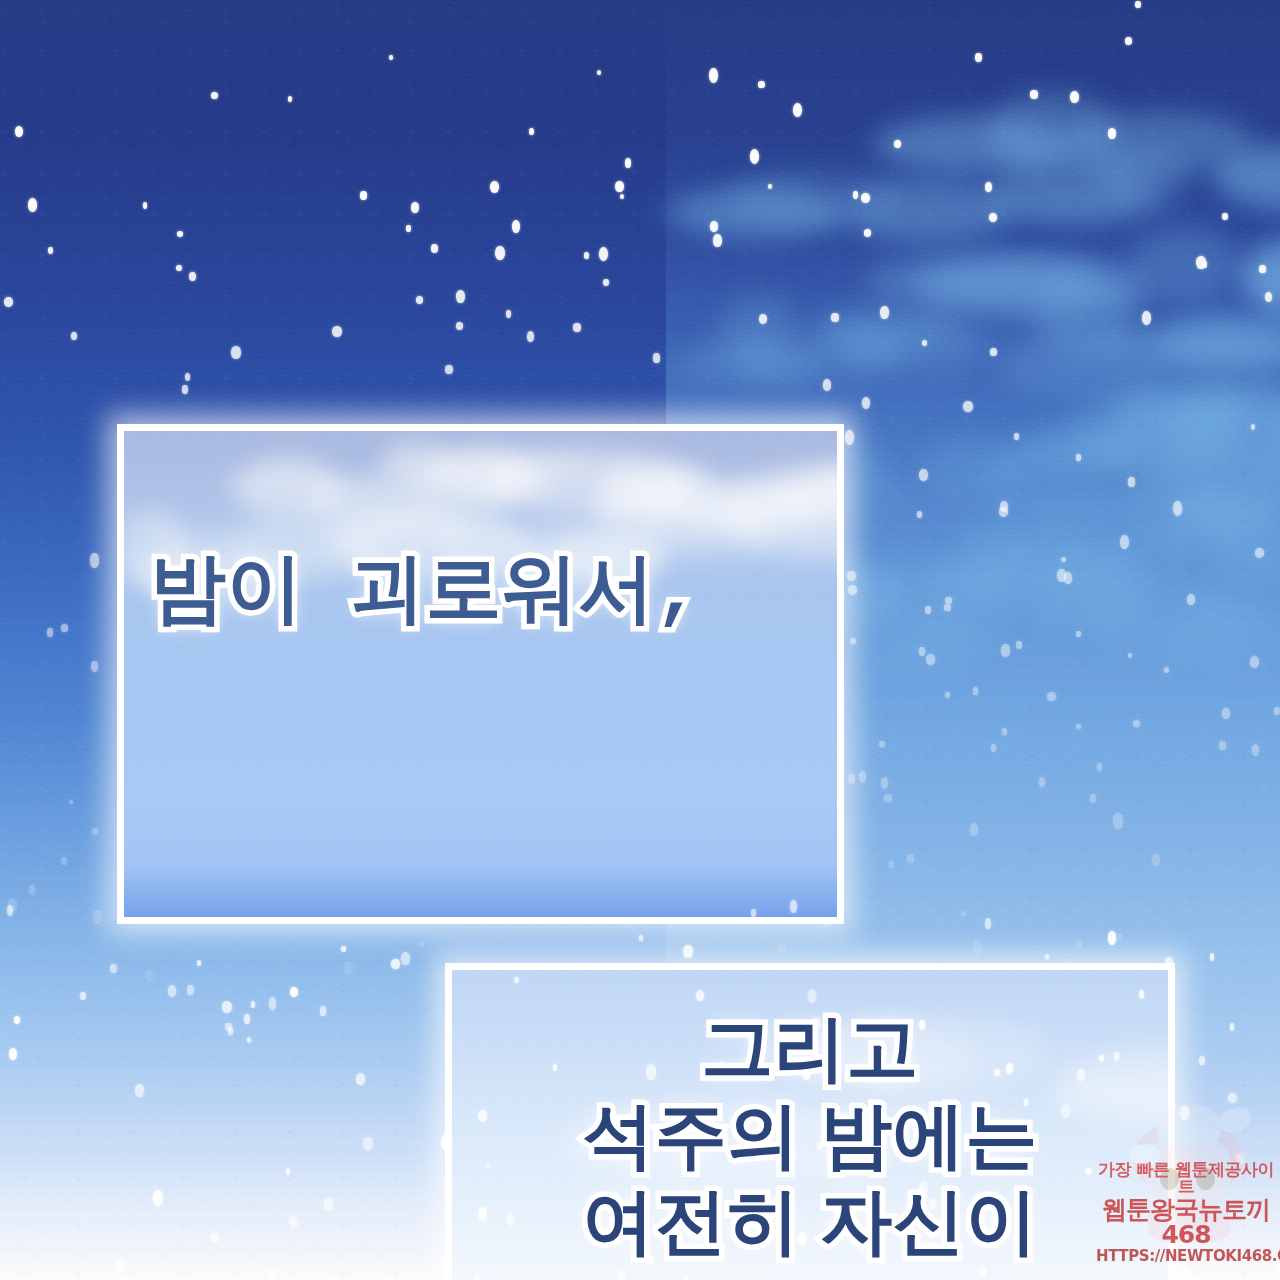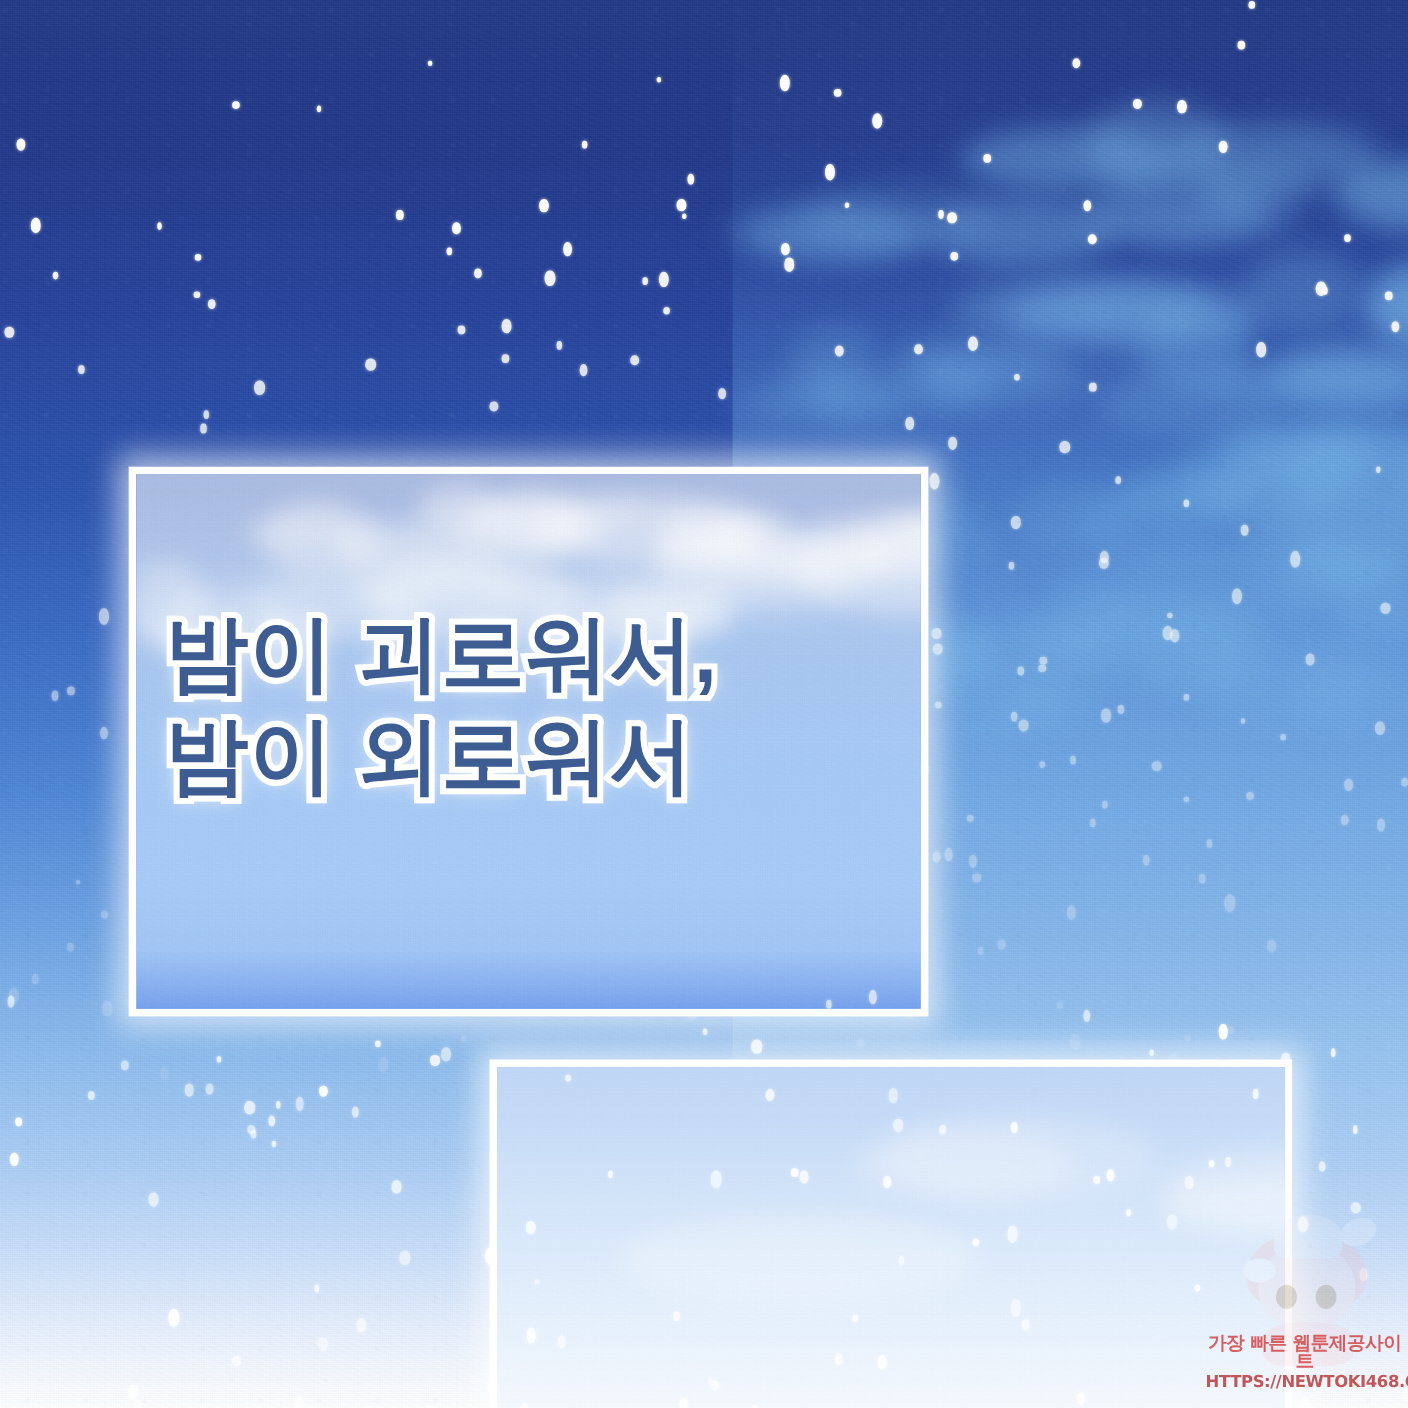--- a/index.html
+++ b/index.html
@@ -126,21 +126,21 @@
   .lines-top{
     left:150px;top:552px;width:660px;
     font-size:76px;
     color:#3c5c92;
     -webkit-text-stroke:11px #ffffff;
     paint-order:stroke fill;
     text-shadow:
       0 0 12px rgba(255,255,255,.95),
       0 0 22px rgba(255,255,255,.8);
   }
-  .lines-top .line{margin-bottom:8px;}
+  .lines-top .line{margin-bottom:8px;font-family:Liberation Mono, monospace;}
 
   .lines-bottom{
     left:445px;top:1008px;width:730px;
     text-align:center;
     font-size:72px;
     color:#2b4479;
     -webkit-text-stroke:11px #ffffff;
     paint-order:stroke fill;
     text-shadow:
       0 0 12px rgba(255,255,255,.95),
@@ -640,34 +640,39 @@
       <div class="star" style="left:683px;top:945px;width:9.8px;height:12.9px;opacity:0.81;"></div>
       <div class="star" style="left:386px;top:1277px;width:7.3px;height:10.5px;opacity:0.86;"></div>
       <div class="star" style="left:1099px;top:1055px;width:4.7px;height:6.2px;opacity:0.98;"></div>
       <div class="star" style="left:80px;top:992px;width:5.9px;height:8.3px;opacity:0.70;"></div>
       <div class="star" style="left:122px;top:1273px;width:5.6px;height:7.7px;opacity:0.79;"></div>
       <div class="star" style="left:994px;top:1069px;width:5.8px;height:6.9px;opacity:0.89;"></div>
     </div>
 
   <div class="lines lines-top">
     <div class="line">밤이 괴로워서,</div>
-    <div class="line">밤이 외로워서</div>
   </div>
 
+  <div class="lines lines-bottom">
+    <div class="line">그리고</div>
+    <div class="line">석주의 밤에는</div>
+    <div class="line">여전히 자신이</div>
+  </div>
 
   <div class="watermark">
     <div class="wm-char">
       <div class="wm-hair"></div>
       <div class="wm-head"></div>
       <div class="wm-hat"></div>
       <div class="wm-hat-b"></div>
       <div class="wm-bow"></div>
       <div class="wm-eye l"></div>
       <div class="wm-eye r"></div>
       <div class="wm-body"></div>
     </div>
     <div class="wm-text">
       <div class="wm-l1">가장 빠른 웹툰제공사이트</div>
+      <div class="wm-l2">웹툰왕국뉴토끼468</div>
       <div class="wm-l3">HTTPS://NEWTOKI468.COM</div>
     </div>
   </div>
 
 </div>
 
 </body></html>

